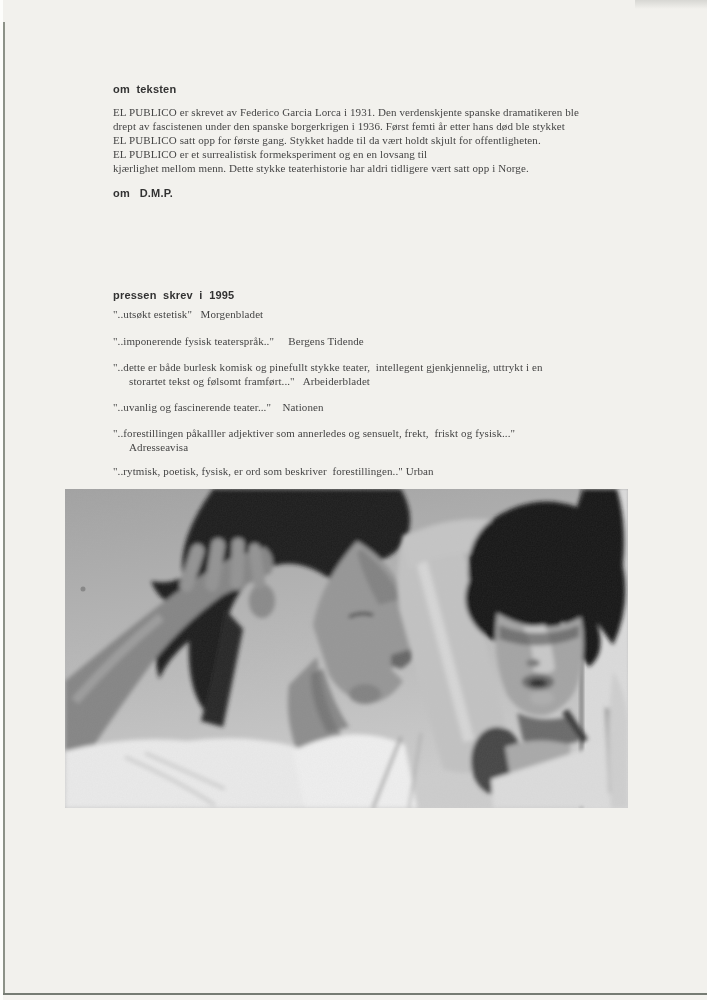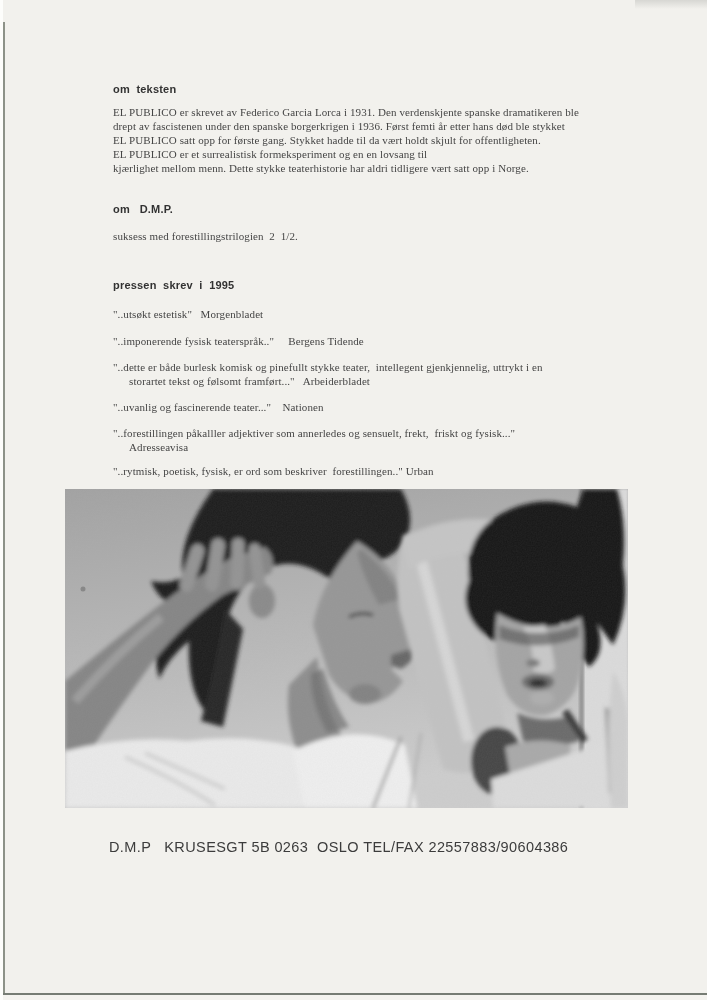--- a/index.html
+++ b/index.html
@@ -34,25 +34,25 @@
   <div class="edge-left-white"></div>
   <div class="scanline-left"></div>
   <div class="below-strip"></div>
   <div class="scanline-bottom"></div>
   <div class="corner-shade"></div>
 
   <div class="tx hd" style="top:82px">om  teksten</div>
 
   <div class="tx para" style="top:105px"><div class="line">EL PUBLICO er skrevet av Federico Garcia Lorca i 1931. Den verdenskjente spanske dramatikeren ble</div><div class="line">drept av fascistenen under den spanske borgerkrigen i 1936. Først femti år etter hans død ble stykket</div><div class="line">EL PUBLICO satt opp for første gang. Stykket hadde til da vært holdt skjult for offentligheten.</div><div class="line">EL PUBLICO er et surrealistisk formeksperiment og en en lovsang til</div><div class="line">kjærlighet mellom menn. Dette stykke teaterhistorie har aldri tidligere vært satt opp i Norge.</div></div>
 
-  <div class="tx hd" style="top:202px">om   D.M.P.</div>
+  <div class="tx hd" style="top:186px">om   D.M.P.</div>
 
-  <div class="tx para" style="top:229px"><div class="line">suksess med forestillingstrilogien  2  1/2.</div></div>
+  <div class="tx para" style="top:229px"></div>
 
-  <div class="tx hd" style="top:278px">pressen  skrev  i  1995</div>
+  <div class="tx hd" style="top:288px">pressen  skrev  i  1995</div>
 
   <div class="tx quote" style="top:307px"><div class="line">"..utsøkt estetisk"   Morgenbladet</div></div>
   <div class="tx quote" style="top:334px"><div class="line">"..imponerende fysisk teaterspråk.."     Bergens Tidende</div></div>
   <div class="tx quote" style="top:360px"><div class="line">"..dette er både burlesk komisk og pinefullt stykke teater,  intellegent gjenkjennelig, uttrykt i en</div><div class="line">storartet tekst og følsomt framført..."   Arbeiderbladet</div></div>
   <div class="tx quote" style="top:400px"><div class="line">"..uvanlig og fascinerende teater..."    Nationen</div></div>
   <div class="tx quote" style="top:426px"><div class="line">"..forestillingen påkalller adjektiver som annerledes og sensuelt, frekt,  friskt og fysisk..."</div><div class="line">Adresseavisa</div></div>
   <div class="tx quote" style="top:464px"><div class="line">"..rytmisk, poetisk, fysisk, er ord som beskriver  forestillingen.." Urban</div></div>
 
   <div class="photo" role="img" aria-label="Black-and-white photograph of two young men in white t-shirts, eyes closed, each with an arm raised and a hand in their hair">
     <svg viewBox="0 0 563 319" preserveAspectRatio="none" aria-hidden="true">
@@ -126,14 +126,13 @@
         <ellipse cx="482" cy="296" rx="8" ry="5" fill="#5f5f5f"></ellipse>
         <path d="M426,290 L552,250 L556,319 L428,319 Z" fill="#dcdcdc"></path>
         <path d="M540,218 L556,224 L560,311 L544,304 Z" fill="#4f4f4f" opacity="0.5"></path>
         <path d="M548,182 Q560,200 563,232 L563,319 L546,319 Q540,244 548,182 Z" fill="#cfcfcf"></path>
       </g>
 
       <rect x="0" y="0" width="563" height="319" filter="url(#grain)" opacity="0.16"></rect>
     </svg>
   </div>
 
-  <div class="footer-line">D.M.P   KRUSESGT 5B 0263  OSLO TEL/FAX 22557883/90604386</div>
 </div>
 
 </body></html>

